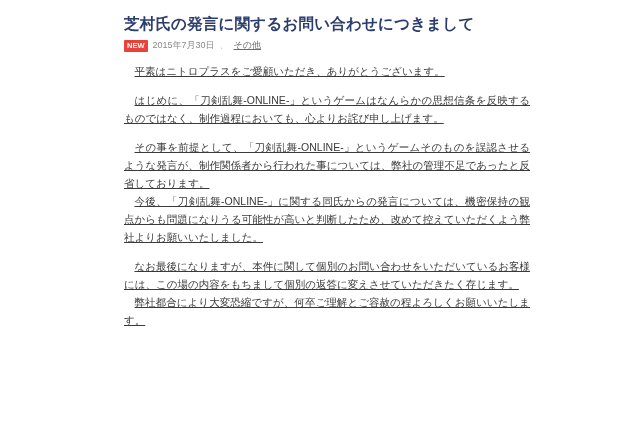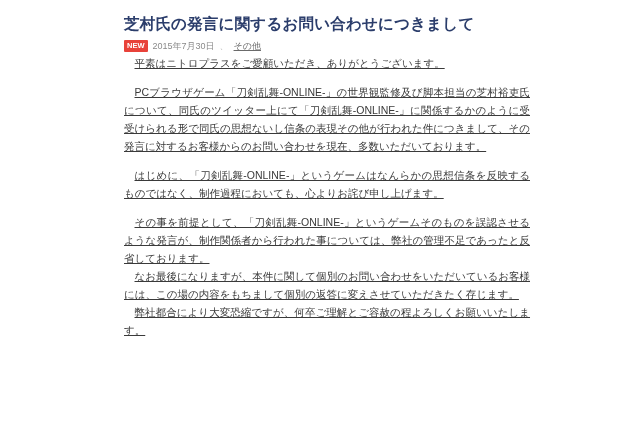--- a/index.html
+++ b/index.html
@@ -26,25 +26,25 @@
   }
   .title {
     font-size: 15.5px;
     font-weight: bold;
     color: #2b3d6b;
     letter-spacing: 0.2px;
     line-height: 1.3;
     margin: 4px 0 6px 96px;
   }
   .meta {
-    margin: 0 0 2px 96px;
+    margin: 0 0 10px 96px;
     font-size: 9px;
     color: #888888;
     display: flex;
-    align-items: flex-end;
+    align-items: flex-start;
     gap: 5px;
     line-height: 1.2;
   }
   .badge-new {
     display: inline-block;
     background: #e8423a;
     color: #ffffff;
     font-size: 7.5px;
     font-weight: bold;
     line-height: 1;
@@ -95,23 +95,23 @@
 
     <div class="meta">
       <span class="badge-new">NEW</span>
       <span class="meta-date">2015年7月30日</span>
       <span class="meta-sep">、</span>
       <span class="meta-cat">その他</span>
     </div>
 
     <div class="body">
       <p class="para">平素はニトロプラスをご愛顧いただき、ありがとうございます。</p>
-      <p class="para">PCブラウザゲーム「刀剣乱舞-ONLINE-」の世界観監修及び脚本担当の芝村裕吏氏について、同氏のツイッター上にて「刀剣乱舞-ONLINE-」に関係するかのように受受けられる形で同氏の思想ないし信条の表現その他が行われた件につきまして、その発言に対するお客様からのお問い合わせを現在、多数いただいております。</p>
       <p class="para">はじめに、「刀剣乱舞-ONLINE-」というゲームはなんらかの思想信条を反映するものではなく、制作過程においても、心よりお詫び申し上げます。</p>
       <p class="para tight">その事を前提として、「刀剣乱舞-ONLINE-」というゲームそのものを誤認させるような発言が、制作関係者から行われた事については、弊社の管理不足であったと反省しております。</p>
+      <p class="para">今後、「刀剣乱舞-ONLINE-」に関する同氏からの発言については、機密保持の観点からも問題になりうる可能性が高いと判断したため、改めて控えていただくよう弊社よりお願いいたしました。</p>
       <p class="para tight">なお最後になりますが、本件に関して個別のお問い合わせをいただいているお客様には、この場の内容をもちまして個別の返答に変えさせていただきたく存じます。</p>
       <p class="para">弊社都合により大変恐縮ですが、何卒ご理解とご容赦の程よろしくお願いいたします。</p>
 
     </div>
 
   </div>
 
 </div>
 
 </body></html>

